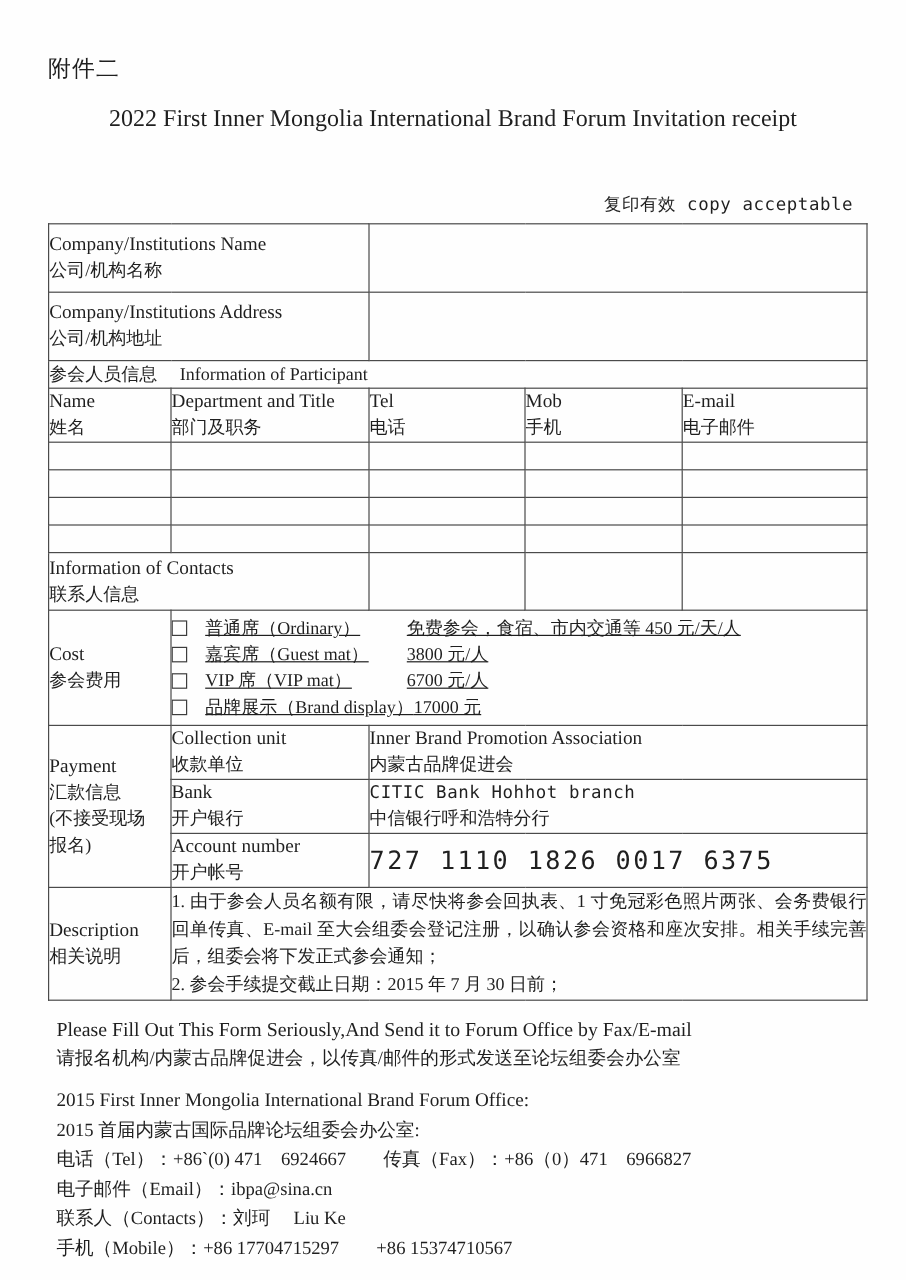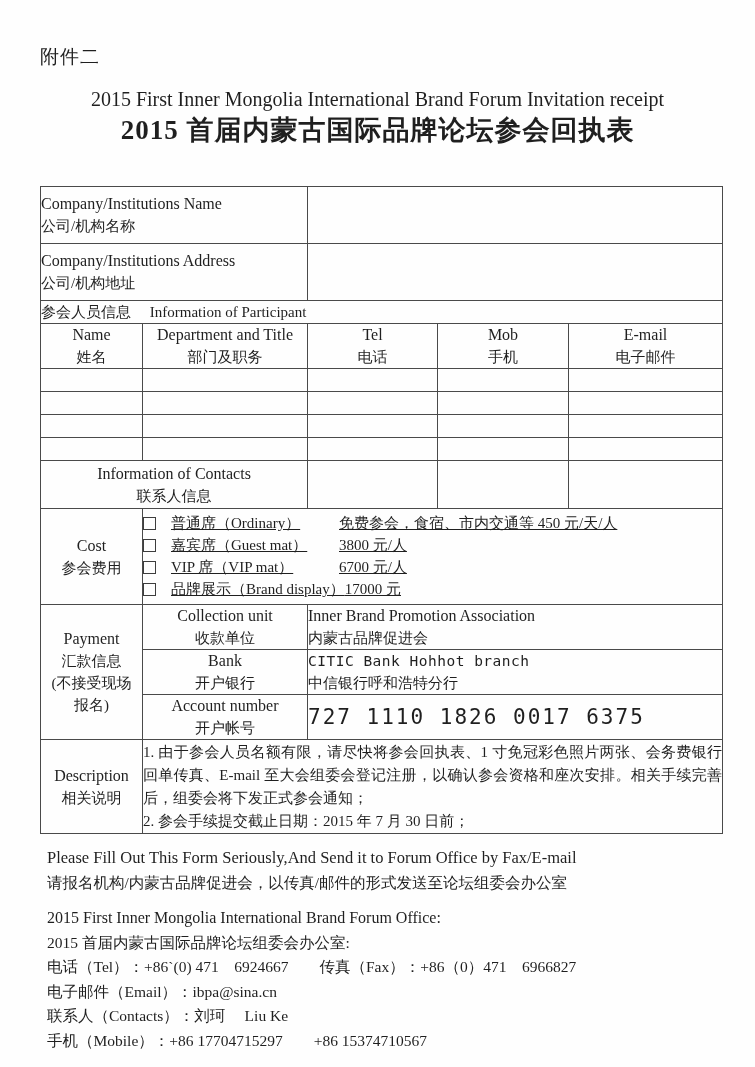--- a/index.html
+++ b/index.html
@@ -65,21 +65,21 @@
     font-size: 15px;
     overflow: hidden;
   }
   tr.h47 { height: 57px; }
   tr.h23 { height: 23px; }
   tr.h45 { height: 45px; }
   tr.h48 { height: 48px; }
   tr.h96 { height: 96px; }
   tr.h94 { height: 94px; }
   td.label-cell { padding-left: 10px; }
-  td.center-cell { text-align: center; }
+  td.center-cell { text-align: left; }
   .en { font-size: 16px; line-height: 22px; }
   .cn { font-size: 15px; line-height: 22px; }
   td.banner-cell {
     padding-left: 8px;
     font-size: 15px;
   }
   td.cost-cell { padding: 4px 0 4px 17px; text-decoration: underline; }
   .cost-opt {
     display: flex;
     align-items: center;
@@ -129,22 +129,22 @@
   .f-en { font-size: 16.5px; line-height: 25px; }
   .f-cn { font-size: 15.5px; line-height: 26px; }
   .f-line { font-size: 15.5px; line-height: 24.5px; }
 </style>
 </head>
 <body>
 
 <div class="page">
 
   <div class="attachment">附件二</div>
-  <div class="title-en">2015 First Inner Mongolia International Brand Forum Invitation receipt</div>
-  <div class="title-cn">2015 首届内蒙古国际品牌论坛参会回执表</div>
+  <div class="title-en">2022 First Inner Mongolia International Brand Forum Invitation receipt</div>
+  <div class="copy-note">复印有效 copy acceptable</div>
 
   <table class="form-table">
     <colgroup>
       <col style="width:102px">
       <col style="width:165px">
       <col style="width:130px">
       <col style="width:131px">
       <col style="width:154px">
     </colgroup>
 

